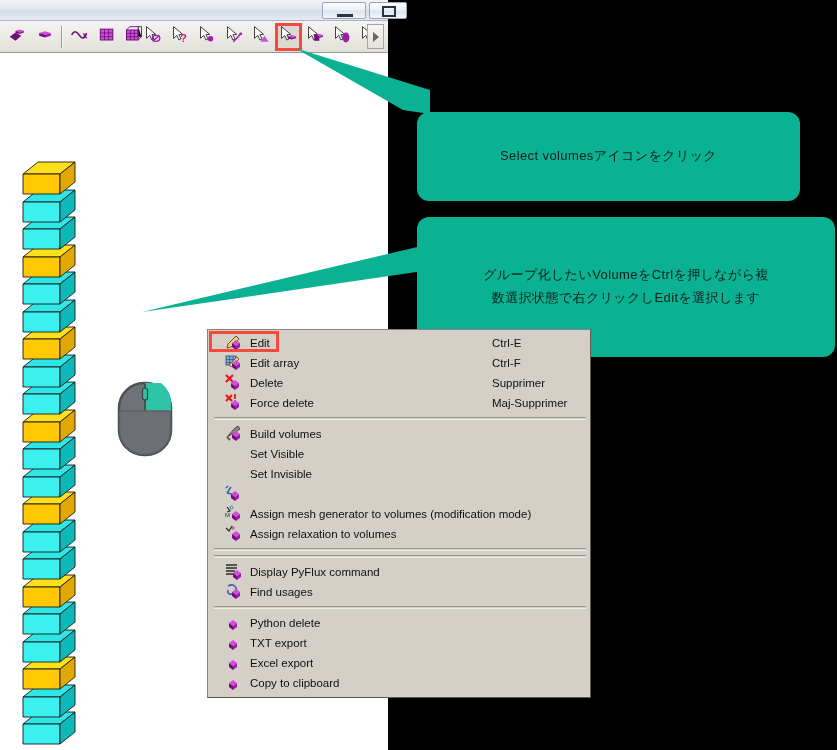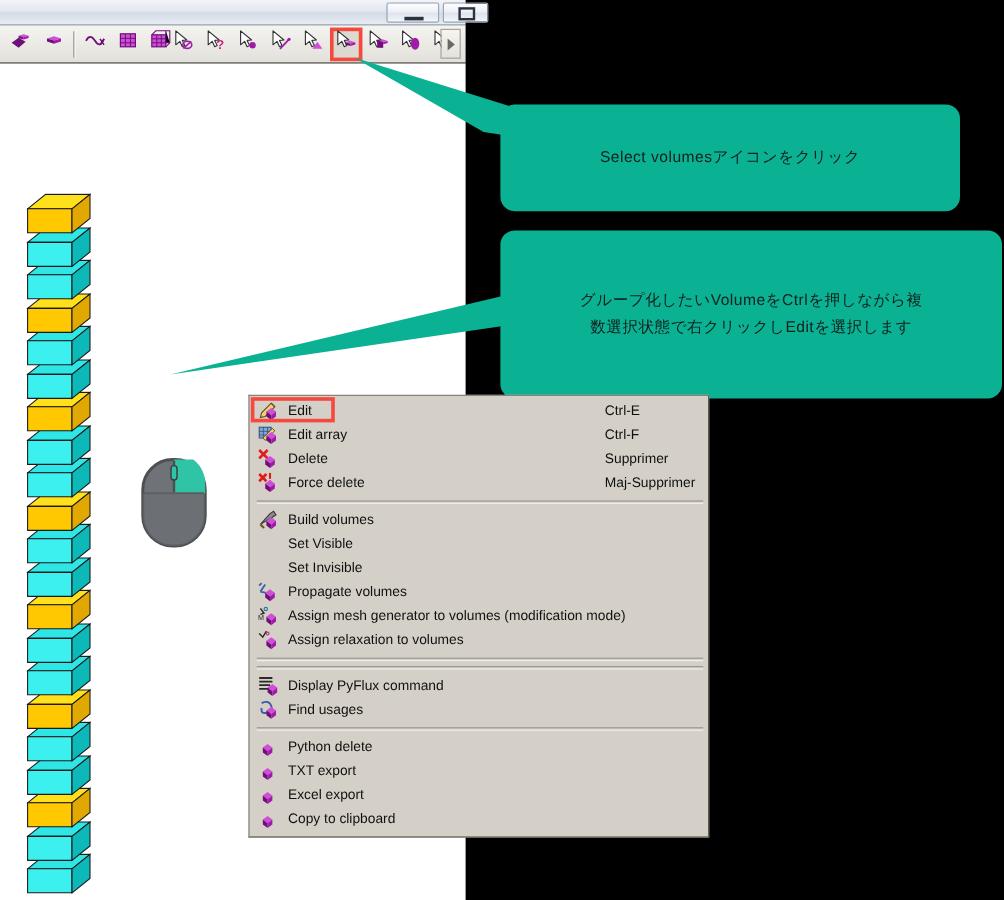--- a/index.html
+++ b/index.html
@@ -153,20 +153,21 @@
     color: #10201d;
     font-size: 13px;
     display: flex;
     align-items: center;
     justify-content: center;
     text-align: center;
     line-height: 1.75;
     padding: 10px 22px;
     box-sizing: border-box;
     letter-spacing: 0.4px;
+    margin-top: 25px;
   }
   #callout-1 {
     left: 417px;
     top: 87px;
     width: 383px;
     height: 89px;
   }
   #callout-2 {
     left: 417px;
     top: 192px;
@@ -193,37 +194,37 @@
     box-sizing: border-box;
     padding: 3px 0 4px 0;
     font-size: 11.5px;
     color: #101010;
   }
   .menu-item {
     position: relative;
     height: 20px;
     display: flex;
     align-items: center;
-    padding-left: 7px;
+    padding-left: 17px;
     box-sizing: border-box;
   }
   .menu-item .mi-icon {
     width: 22px;
     height: 18px;
     flex: 0 0 22px;
     position: relative;
     margin-right: 3px;
   }
   .menu-item .mi-label {
     flex: 1 1 auto;
     white-space: nowrap;
   }
   .menu-item .mi-shortcut {
     position: absolute;
-    left: 296px;
+    left: 284px;
     white-space: nowrap;
   }
   .menu-sep {
     height: 1px;
     margin: 4px 4px 4px 6px;
     border-top: 1px solid #9c9890;
     border-bottom: 1px solid #f0eee9;
   }
   #menu-highlight {
     position: absolute;
@@ -564,21 +565,20 @@
         <span class="mi-label">Set Invisible</span>
       </div>
       <div class="menu-item">
         <span class="mi-icon"><svg width="20" height="17" viewBox="0 0 20 17">
             <path d="M2 8 L6 2 M2 8 L7 9" stroke="#3a5fa8" stroke-width="1.5"></path>
             <path d="M1 3 L3 1" stroke="#3a5fa8" stroke-width="1.5"></path>
             <polygon points="6,9 10,6 14,9 10,12" fill="#d04fd8"></polygon>
             <polygon points="6,9 10,12 10,16 6,13" fill="#6f0f78"></polygon>
             <polygon points="10,12 14,9 14,13 10,16" fill="#a01ca8"></polygon>
           </svg></span>
-        <span class="mi-label">Propagate volumes</span>
       </div>
       <div class="menu-item">
         <span class="mi-icon"><svg width="20" height="17" viewBox="0 0 20 17">
             <path d="M2 2 L5 6 L2 7" stroke="#2a2a2a" stroke-width="1.2" fill="none"></path>
             <circle cx="6.5" cy="2.5" r="1.4" fill="none" stroke="#2a7ab0" stroke-width="1"></circle>
             <text x="0" y="12" font-size="6" font-family="sans-serif" fill="#2a2a2a">M</text>
             <polygon points="7,9 11,6 15,9 11,12" fill="#d04fd8"></polygon>
             <polygon points="7,9 11,12 11,16 7,13" fill="#6f0f78"></polygon>
             <polygon points="11,12 15,9 15,13 11,16" fill="#a01ca8"></polygon>
           </svg></span>

